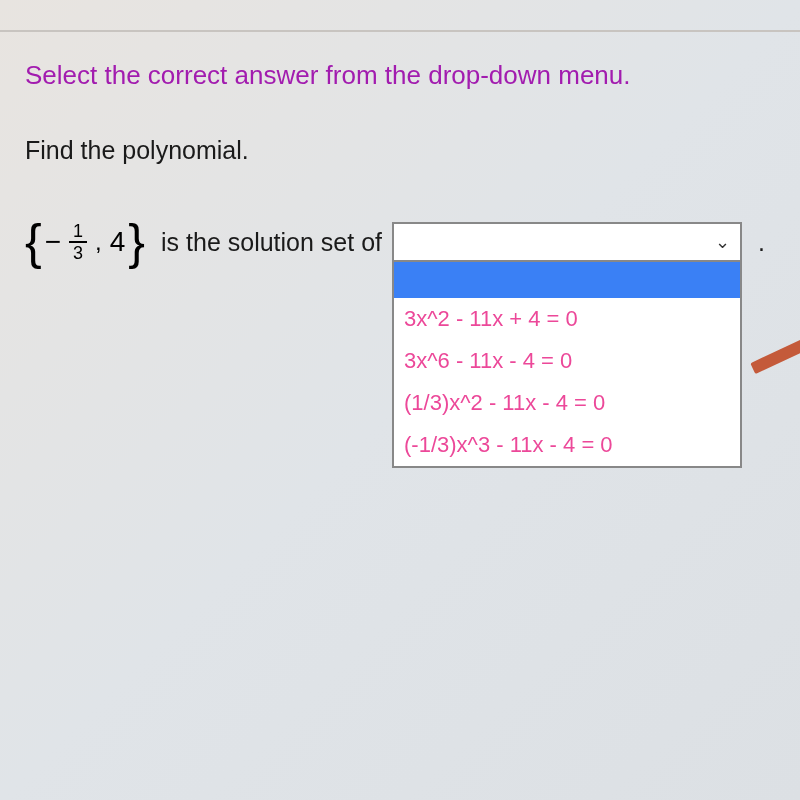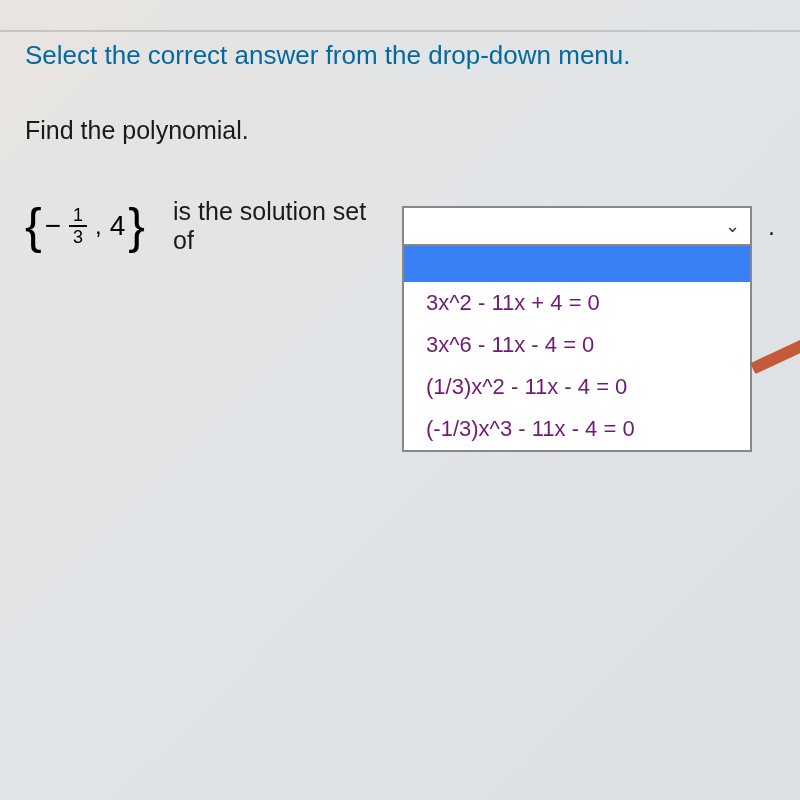--- a/index.html
+++ b/index.html
@@ -15,21 +15,22 @@
     .top-border {
       position: absolute;
       top: 30px;
       left: 0;
       right: 0;
       height: 2px;
       background: #c8c4c0;
     }
     .instruction {
       font-size: 26px;
-      color: #0369a1;
+      color: #a21caf;
+      margin-top: 20px;
       margin-bottom: 45px;
       font-weight: 400;
     }
     .prompt {
       font-size: 25px;
       color: #1a1a1a;
       margin-bottom: 52px;
     }
     .equation-row {
       display: flex;
@@ -61,21 +62,21 @@
       line-height: 1;
       font-size: 18px;
     }
     .frac .num { border-bottom: 2px solid #000; padding: 0 4px 1px 4px; }
     .frac .den { padding: 1px 4px 0 4px; }
     .comma { font-size: 24px; align-self: flex-end; margin-bottom: 6px; }
     .four { font-size: 28px; }
     .phrase {
       font-size: 25px;
       color: #1a1a1a;
-      margin-left: 18px;
+      margin-left: 6px;
     }
     .dropdown-container {
       position: relative;
       display: inline-block;
     }
     .dropdown-field {
       width: 350px;
       height: 40px;
       background: #fff;
       border: 2px solid #888;
@@ -92,23 +93,23 @@
     .dropdown-list {
       position: absolute;
       top: 40px;
       left: 0;
       width: 350px;
       background: #fff;
       border: 2px solid #888;
       border-top: none;
     }
     .dropdown-option {
-      padding: 8px 22px;
+      padding: 8px 10px;
       font-size: 22px;
-      color: #701a75;
+      color: #ec4899;
       cursor: pointer;
       font-family: Arial, sans-serif;
     }
     .dropdown-option.selected {
       background: #3a80f5;
       height: 36px;
     }
     .period {
       font-size: 25px;
       color: #1a1a1a;

